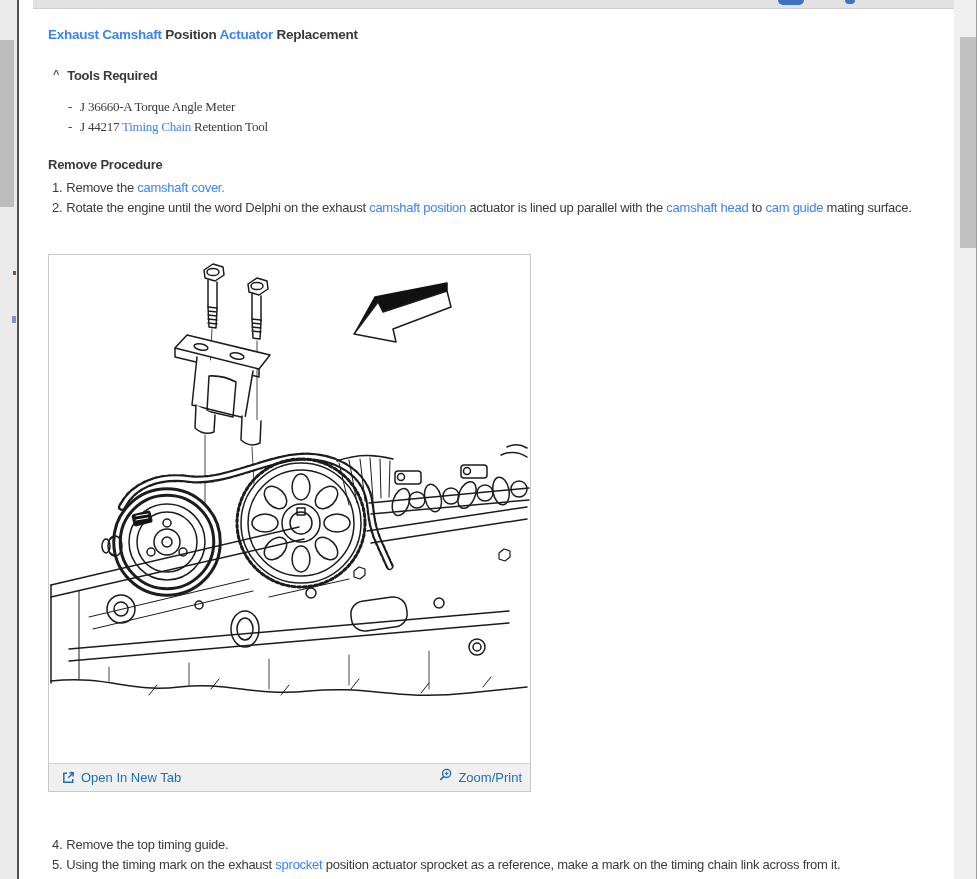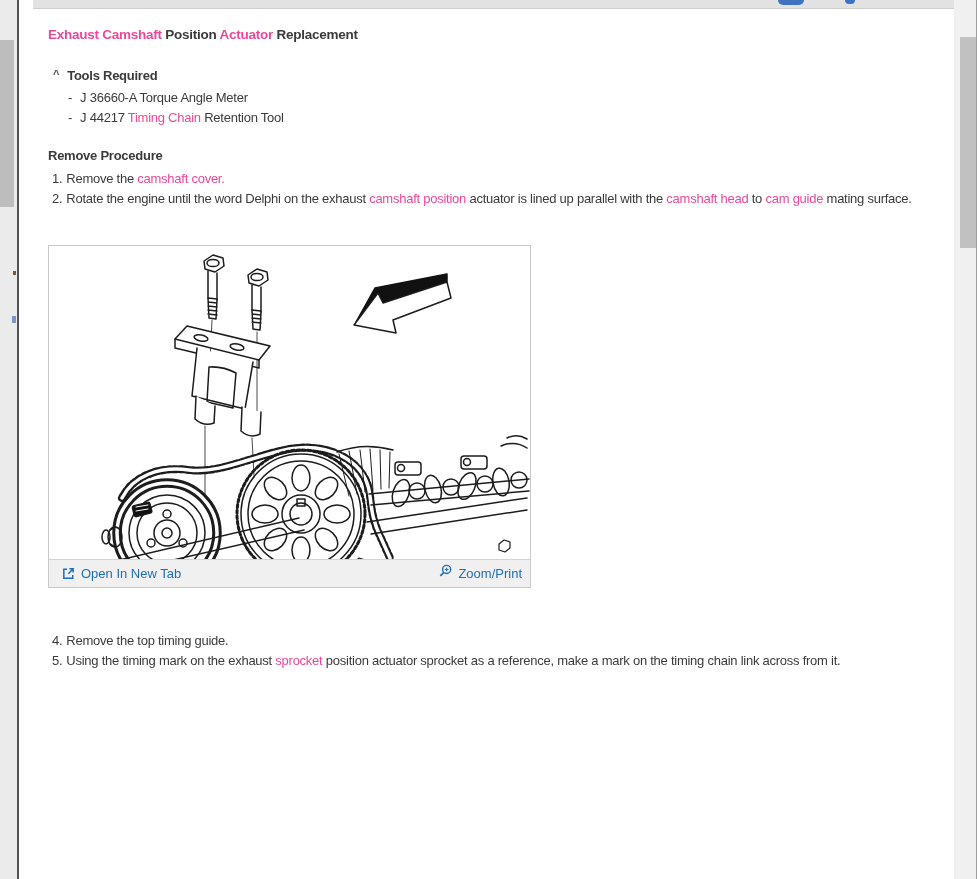--- a/index.html
+++ b/index.html
@@ -22,38 +22,38 @@
   .v-scrollbar { position:absolute; left:954px; top:0; width:23px; height:879px; background:#f0f0f0; border-right:1px solid #9e9e9e; }
   .v-thumb { position:absolute; left:6px; top:37px; width:16px; height:211px; background:#c1c1c1; }
 
   
   .article {
     position:absolute; left:19px; top:10px; width:935px; height:869px;
     background:#fff; padding:17px 0 0 29px;
     font-size:13px; letter-spacing:-0.25px; line-height:20px;
   }
   .article .inner { width:899px; }
-  a.lnk { color:#ec4899; text-decoration:none; cursor:pointer; }
+  a.lnk { color:#3b82f6; text-decoration:none; cursor:pointer; }
   .page-title { font-size:13.5px; font-weight:bold; line-height:15px; margin:0 0 26px 0; color:#3a3a3a; }
   .page-title a.lnk { font-weight:bold; }
 
   .tools-head { display:flex; align-items:flex-start; padding-left:5px; font-weight:bold; line-height:15px; }
   .caret { font-size:11px; color:#555; margin-right:8px; line-height:13px; cursor:pointer; }
-  .tools-list { margin-top:5px; }
+  .tools-list { margin-top:14px;font-family:Liberation Serif, serif; }
   .tool-item { padding-left:20px; line-height:20px; }
   .tool-item .dash { margin-right:8px; }
 
   .removal-head { font-weight:bold; line-height:15px; margin-top:20px; }
   .steps { margin-top:6px; }
   .step { padding-left:4px; line-height:20px; }
   .step .num { margin-right:4px; }
 
   
   .figure-box {
-    margin-top:36px; width:483px; height:343px;
+    margin-top:36px; width:483px; height:538px;
     border:1px solid #c9c9c9; background:#fff;
     display:flex; flex-direction:column;justify-content:space-between;
   }
   .figure-img { flex:1 1 auto; position:relative; overflow:hidden; background:#fff; }
   .figure-img svg { position:absolute; left:0; top:0; width:481px; height:443px; }
   .figure-footer {
     flex:0 0 28px; background:#f0f0f1; border-top:1px solid #d4d4d4;
     display:flex; align-items:center; justify-content:space-between;
     padding:0 8px 0 12px; font-size:13px; letter-spacing:0;
   }

